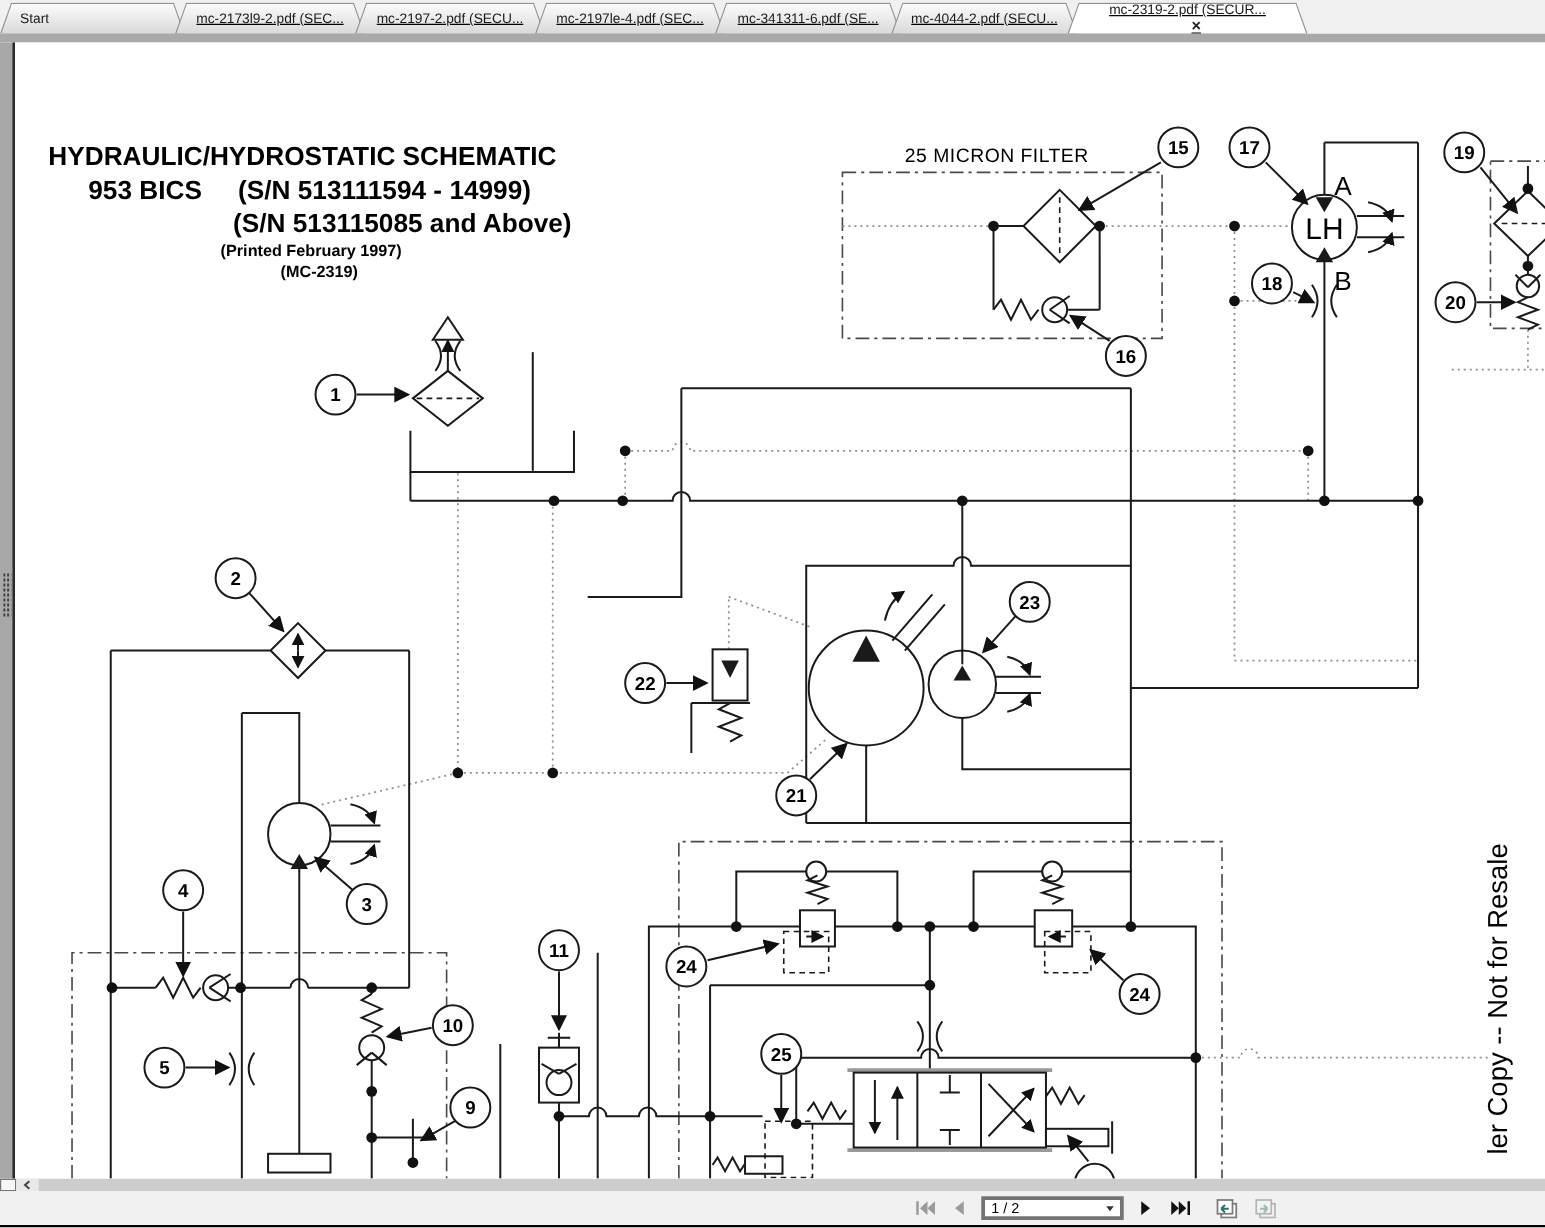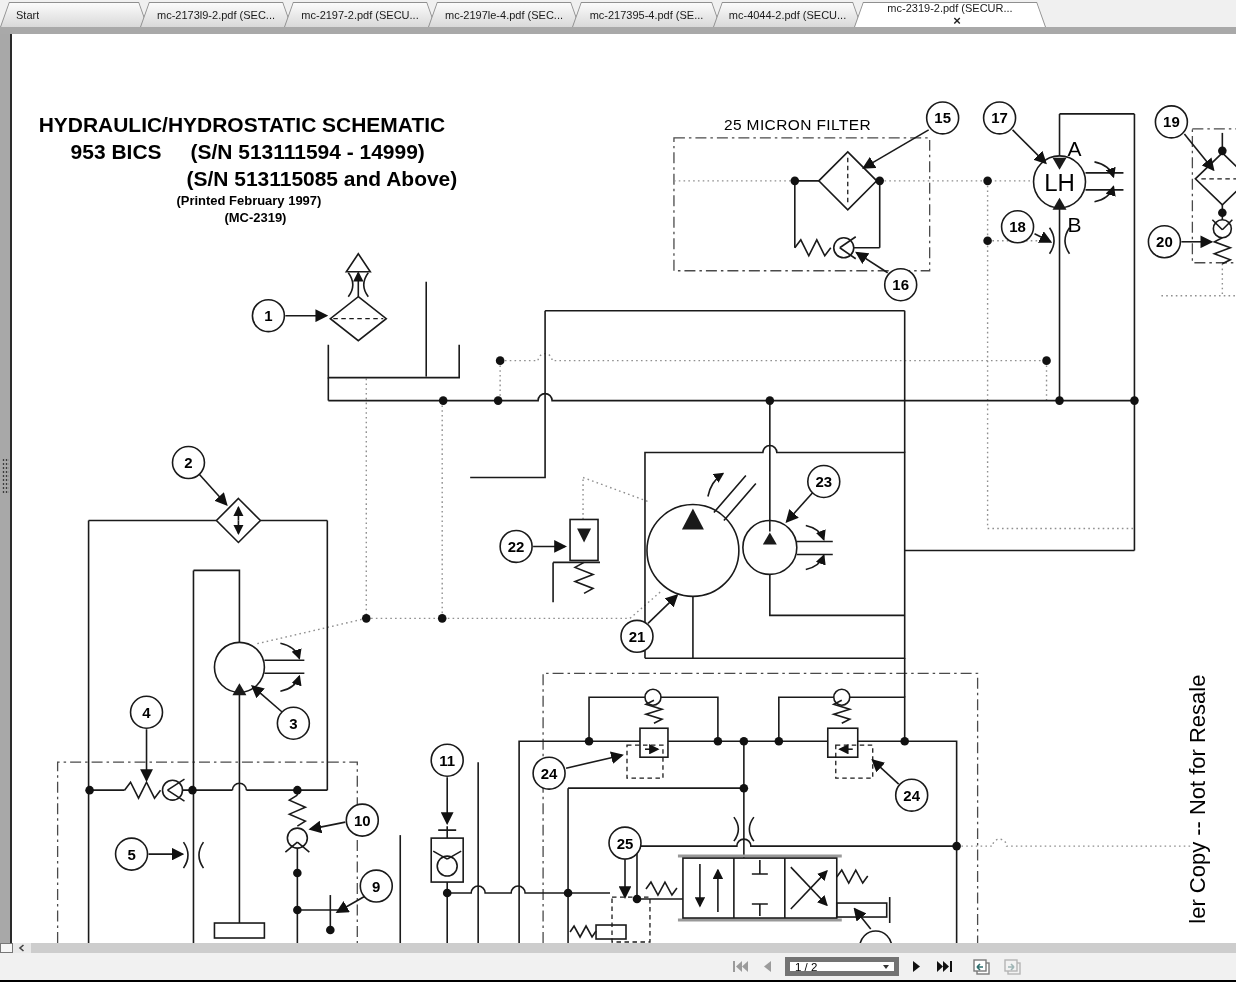--- a/index.html
+++ b/index.html
@@ -1,20 +1,20 @@
 <!DOCTYPE html>
 <html><head>
 <meta charset="utf-8">
 <style>
   html,body{margin:0;padding:0}
   body{width:1236px;height:982px;overflow:hidden;position:relative;background:#fff;
        font-family:"Liberation Sans",sans-serif;}
   
   .tabbar{position:absolute;top:0;left:0;width:1236px;height:27px;background:#f0f0f0;
-          display:flex;align-items:flex-end;}
+          display:flex;align-items:flex-end;text-decoration:underline;}
   .tab{position:relative;height:25px;margin-right:-8px;flex:0 0 auto;
        clip-path:polygon(9px 0,calc(100% - 9px) 0,100% 100%,0 100%);
        background:#8f8f8f;display:flex;align-items:center;justify-content:center;}
   .tab::before{content:"";position:absolute;inset:1px 1px 0 1px;
        clip-path:polygon(8.5px 0,calc(100% - 8.5px) 0,100% 100%,0 100%);
        background:linear-gradient(#fbfbfb,#d9d9d9);}
   .tab.active{z-index:4;flex-direction:column;}
   .tab.active::before{background:#fff;}
   .tab .tlabel{position:relative;z-index:2;font-size:11px;color:#1a1a1a;white-space:nowrap;
        overflow:hidden;max-width:calc(100% - 26px);}
@@ -32,21 +32,21 @@
   
   .hs-corner{position:absolute;top:943px;left:0;width:13px;height:10px;background:#f6f6f6;
              border:1px solid #777;box-sizing:border-box;}
   .hscroll{position:absolute;top:943px;left:13px;width:1223px;height:10px;background:#cdcdcd;display:flex;}
   .hs-btn{width:18px;height:10px;background:#e9e9e9;display:flex;align-items:center;justify-content:center;}
   
   .toolbar{position:absolute;top:953px;left:0;width:1236px;height:27px;background:#f1f1f1;
            border-bottom:2px solid #000;box-sizing:content-box;}
   .nav{position:absolute;left:731px;top:4px;display:flex;align-items:center;gap:9px;}
   .navbtn{display:flex;align-items:center;justify-content:center;width:18px;height:19px;}
-  .pagebox{width:114px;height:19px;background:#fff;border:5px solid #737373;box-sizing:border-box;
+  .pagebox{width:114px;height:19px;background:#fff;border:3px solid #737373;box-sizing:border-box;
            display:flex;align-items:center;font-size:11.5px;color:#000;padding:0 5px;}
   .pagebox .caret{margin-left:auto;width:0;height:0;border-left:3.5px solid transparent;
            border-right:3.5px solid transparent;border-top:4px solid #333;}
   
   .s{stroke:#1a1a1a;stroke-width:1.6;fill:none;}
   .sf{fill:#1a1a1a;stroke:none;}
   .w{fill:#fff;}
   .dt{stroke:#8f8f8f;stroke-width:1.4;fill:none;stroke-dasharray:1.6 3.2;}
   .dd{stroke:#4a4a4a;stroke-width:1.3;fill:none;stroke-dasharray:11 4 2.5 4;}
   .di{stroke:#1a1a1a;stroke-width:1.3;fill:none;stroke-dasharray:4.5 3.5;}
@@ -71,21 +71,21 @@
   <div class="tab" style="width:152px;">
     <span class="tlabel">mc-2173l9-2.pdf (SEC...</span>
     </div>
   <div class="tab" style="width:152px;">
     <span class="tlabel">mc-2197-2.pdf (SECU...</span>
     </div>
   <div class="tab" style="width:152px;">
     <span class="tlabel">mc-2197le-4.pdf (SEC...</span>
     </div>
   <div class="tab" style="width:149px;">
-    <span class="tlabel">mc-217395-4.pdf (SE...</span>
+    <span class="tlabel">mc-341311-6.pdf (SE...</span>
     </div>
   <div class="tab" style="width:149px;">
     <span class="tlabel">mc-4044-2.pdf (SECU...</span>
     </div>
   <div class="tab active" style="width:192px;">
     <span class="tlabel">mc-2319-2.pdf (SECUR...</span>
     <span class="close">×</span>
     </div>
 </div>
 <div class="strip"></div>

